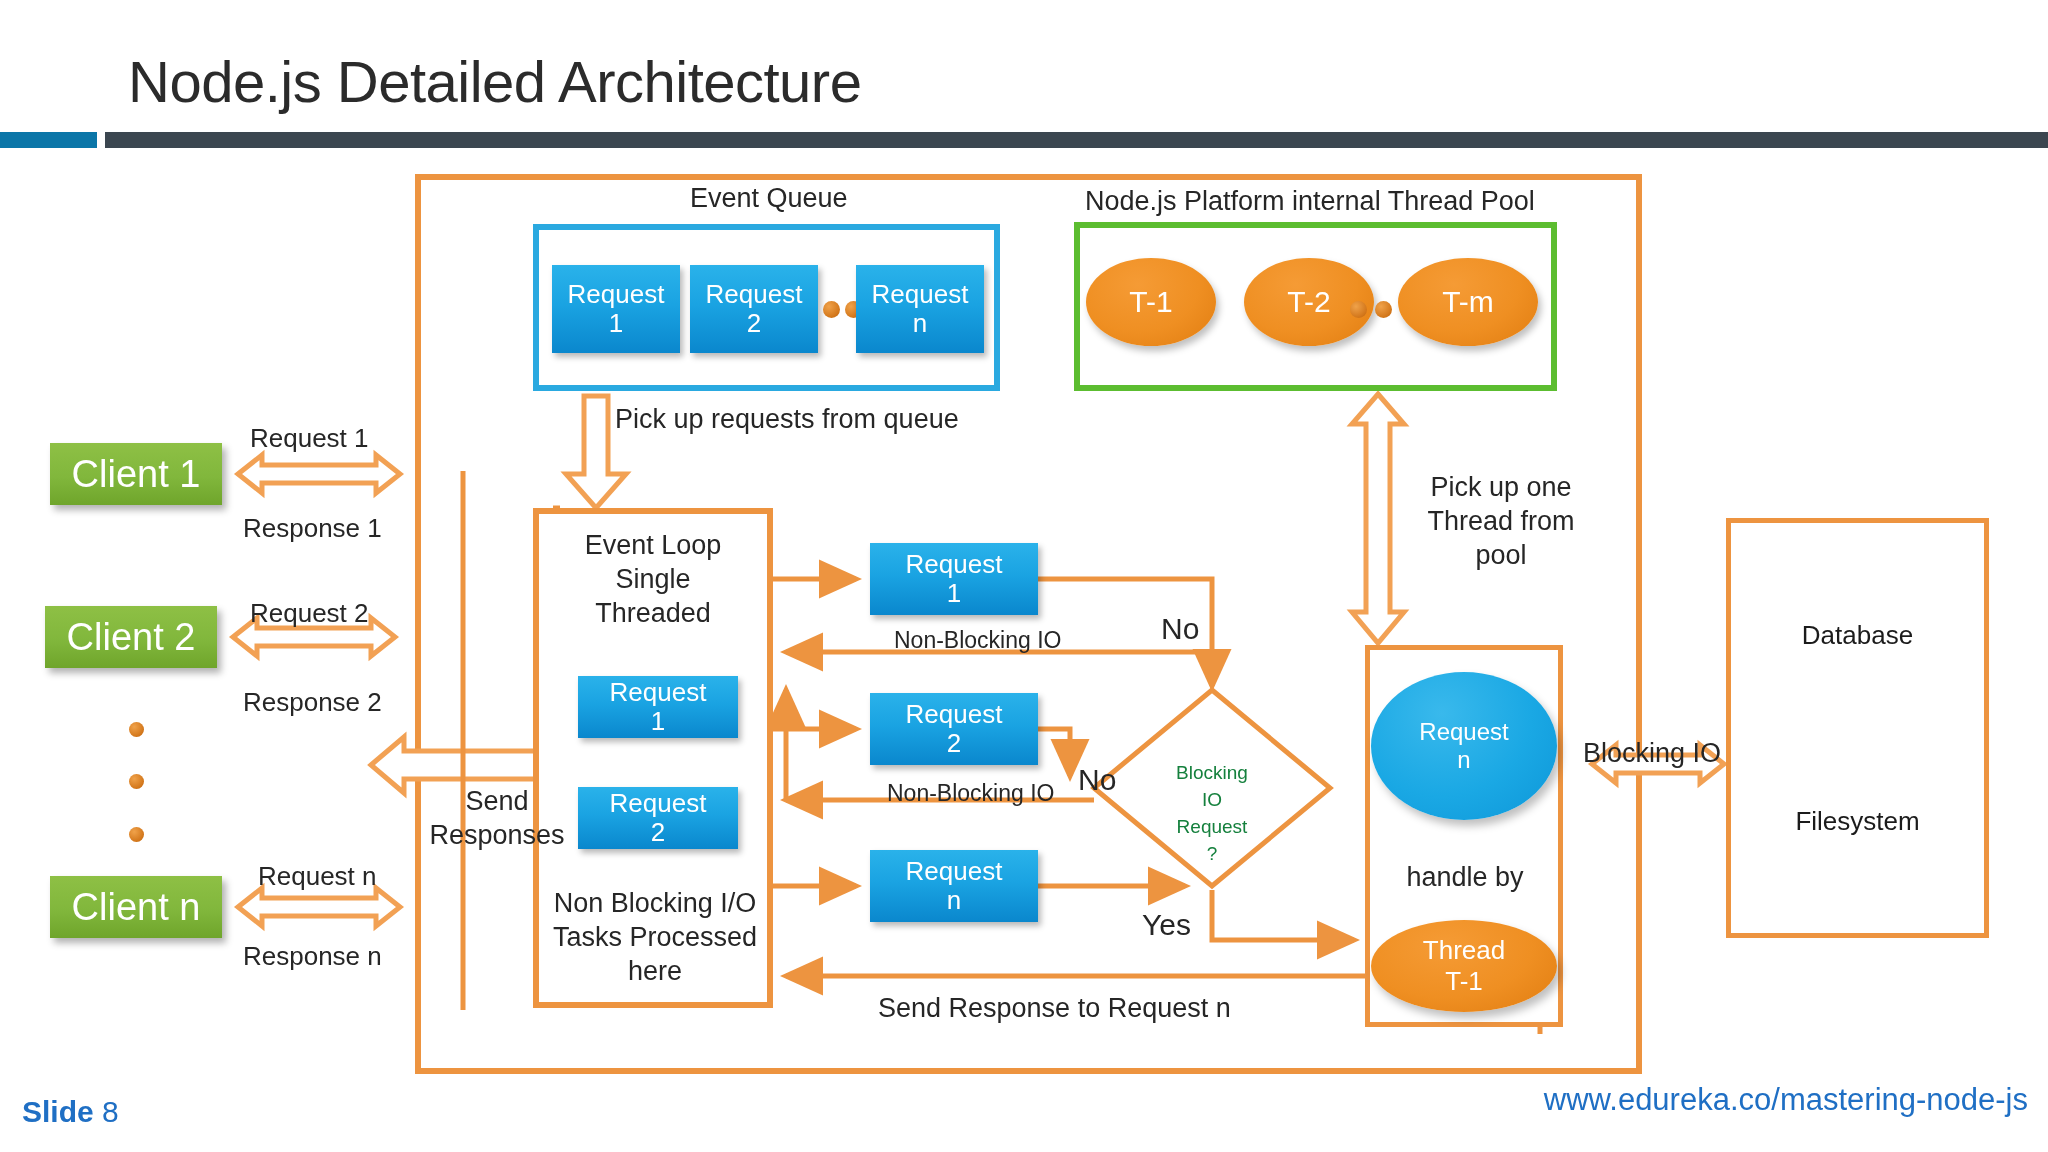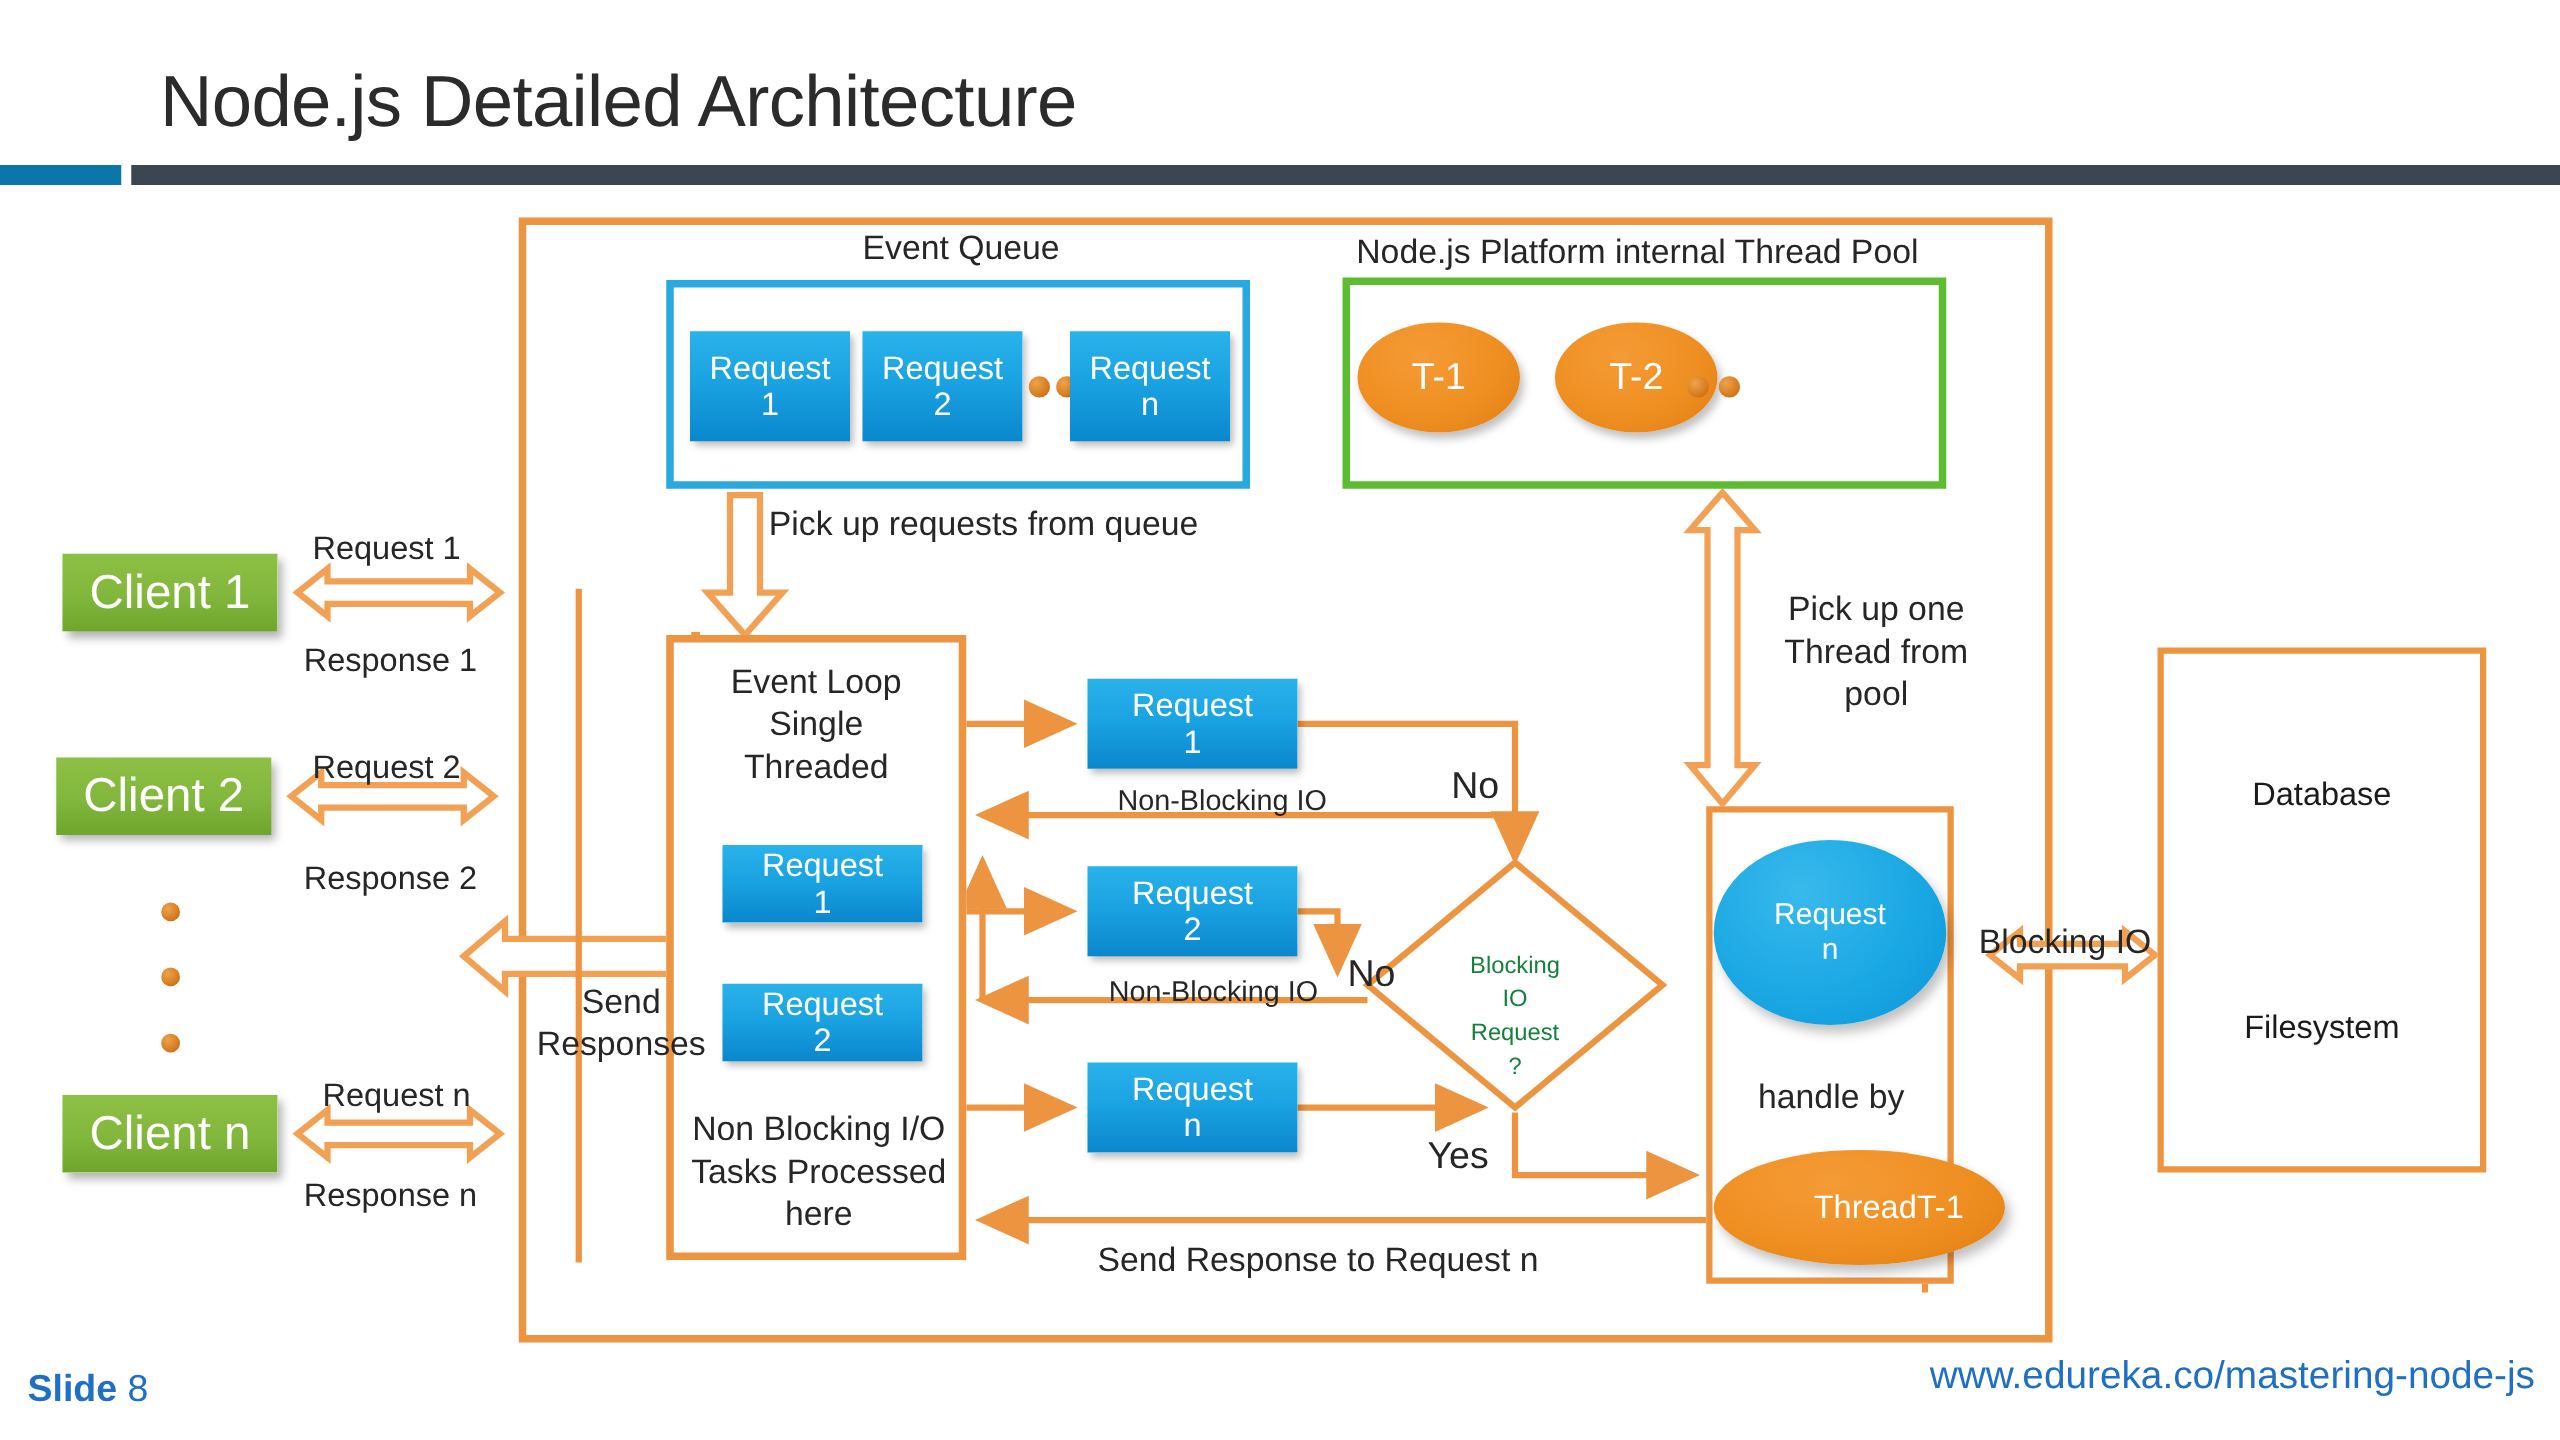--- a/index.html
+++ b/index.html
@@ -149,24 +149,23 @@
     left:1371px;top:672px;width:186px;height:148px;border-radius:50%;
     background:radial-gradient(ellipse at 38% 28%,#39b9ec 0%,#1aa8e4 55%,#0d96d8 100%);
     color:#fff;font-size:24px;display:flex;flex-direction:column;
     align-items:center;justify-content:center;line-height:1.18;text-align:center;
     box-shadow:4px 6px 9px rgba(0,0,0,0.25);
   }
   #handler-handleby{left:1380px;top:862px;width:170px;font-size:27px;text-align:center;}
   #handler-thread{
     left:1371px;top:920px;width:186px;height:92px;border-radius:50%;
     background:radial-gradient(ellipse at 40% 28%,#f59b35 0%,#ef8f22 55%,#e07c10 100%);
-    color:#fff;font-size:26px;display:flex;flex-direction:row;
+    color:#fff;font-size:26px;display:flex;flex-direction:column;
     align-items:center;justify-content:center;line-height:1.2;text-align:left;
     box-shadow:4px 6px 9px rgba(0,0,0,0.25);
-    padding-left:47px;
   }
 
   
   #storage-box{
     left:1726px;top:518px;width:263px;height:420px;
     border:5px solid #ed9440;box-sizing:border-box;background:#fff;
   }
   #db-label{
     left:1726px;top:620px;width:263px;text-align:center;font-size:26px;color:#1b1b1b;
     pointer-events:none;
@@ -291,20 +290,21 @@
     <span class="r1">Request</span>
     <span class="r2">n</span>
   </div>
 
   <div class="abs lbl" id="tp-caption">Node.js Platform internal Thread Pool</div>
   <div class="abs" id="thread-pool-frame"></div>
   <div class="abs thread-ell" id="tp-t1">T-1</div>
   <div class="abs thread-ell" id="tp-t2">T-2</div>
   <div class="abs dot" id="tp-dot1"></div>
   <div class="abs dot" id="tp-dot2"></div>
+  <div class="abs thread-ell" id="tp-tm">T-m</div>
 
   <div class="abs client-box" id="client1">Client 1</div>
   <div class="abs lbl" id="rq1">Request 1</div>
   <div class="abs lbl" id="rs1">Response 1</div>
 
   <div class="abs client-box" id="client2">Client 2</div>
   <div class="abs lbl" id="rq2">Request 2</div>
   <div class="abs lbl" id="rs2">Response 2</div>
 
   <div class="abs dot" id="cdot1"></div>

